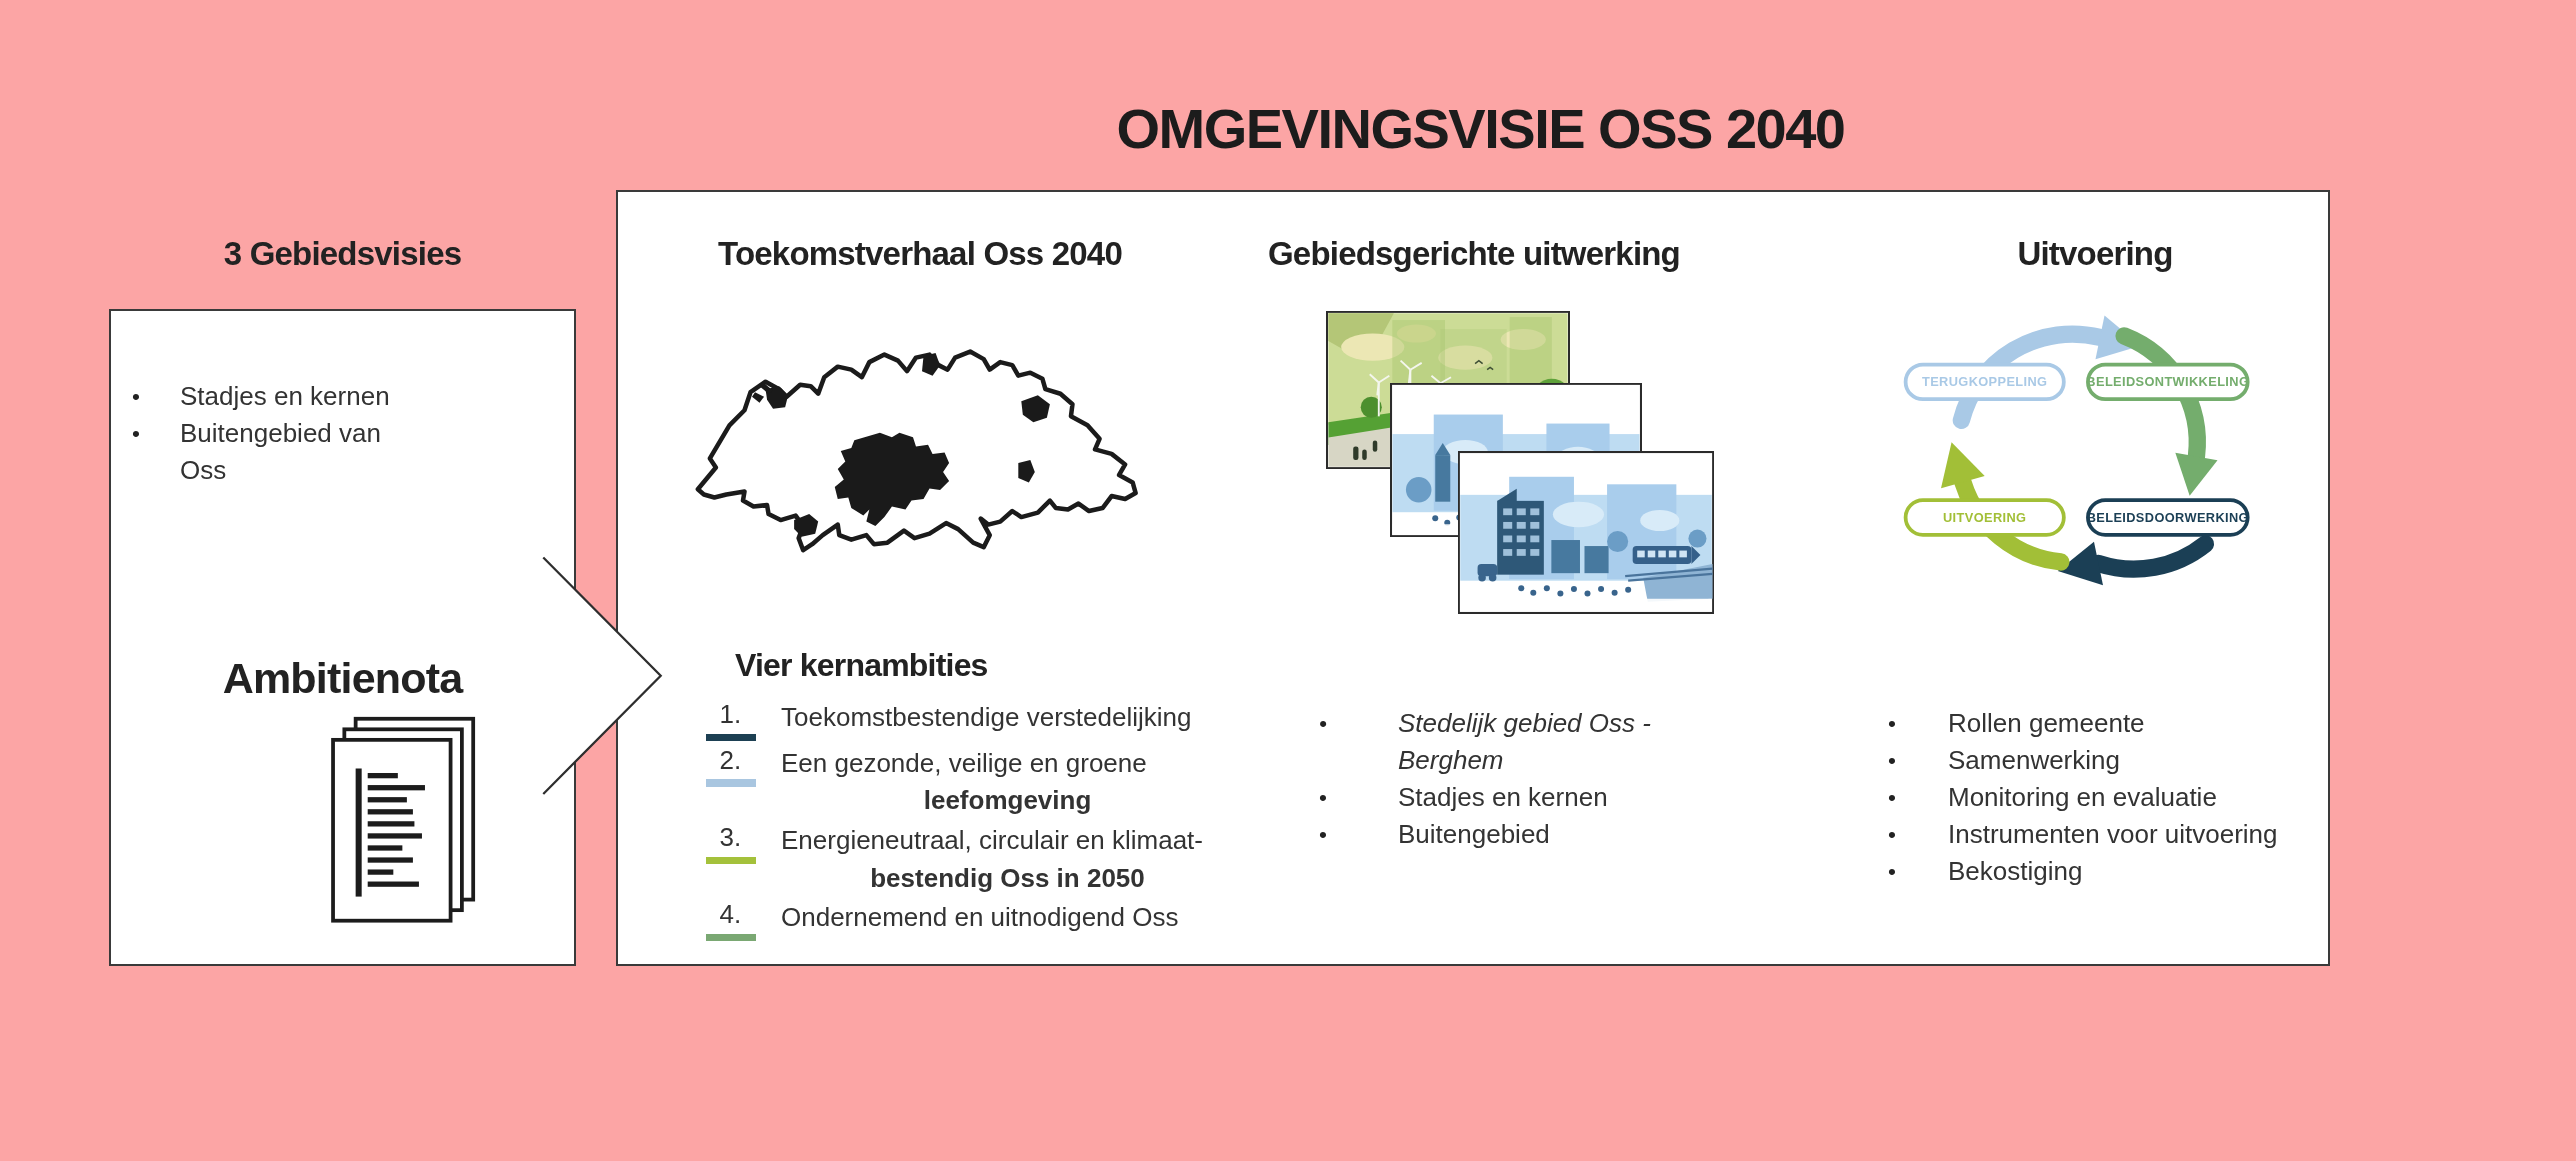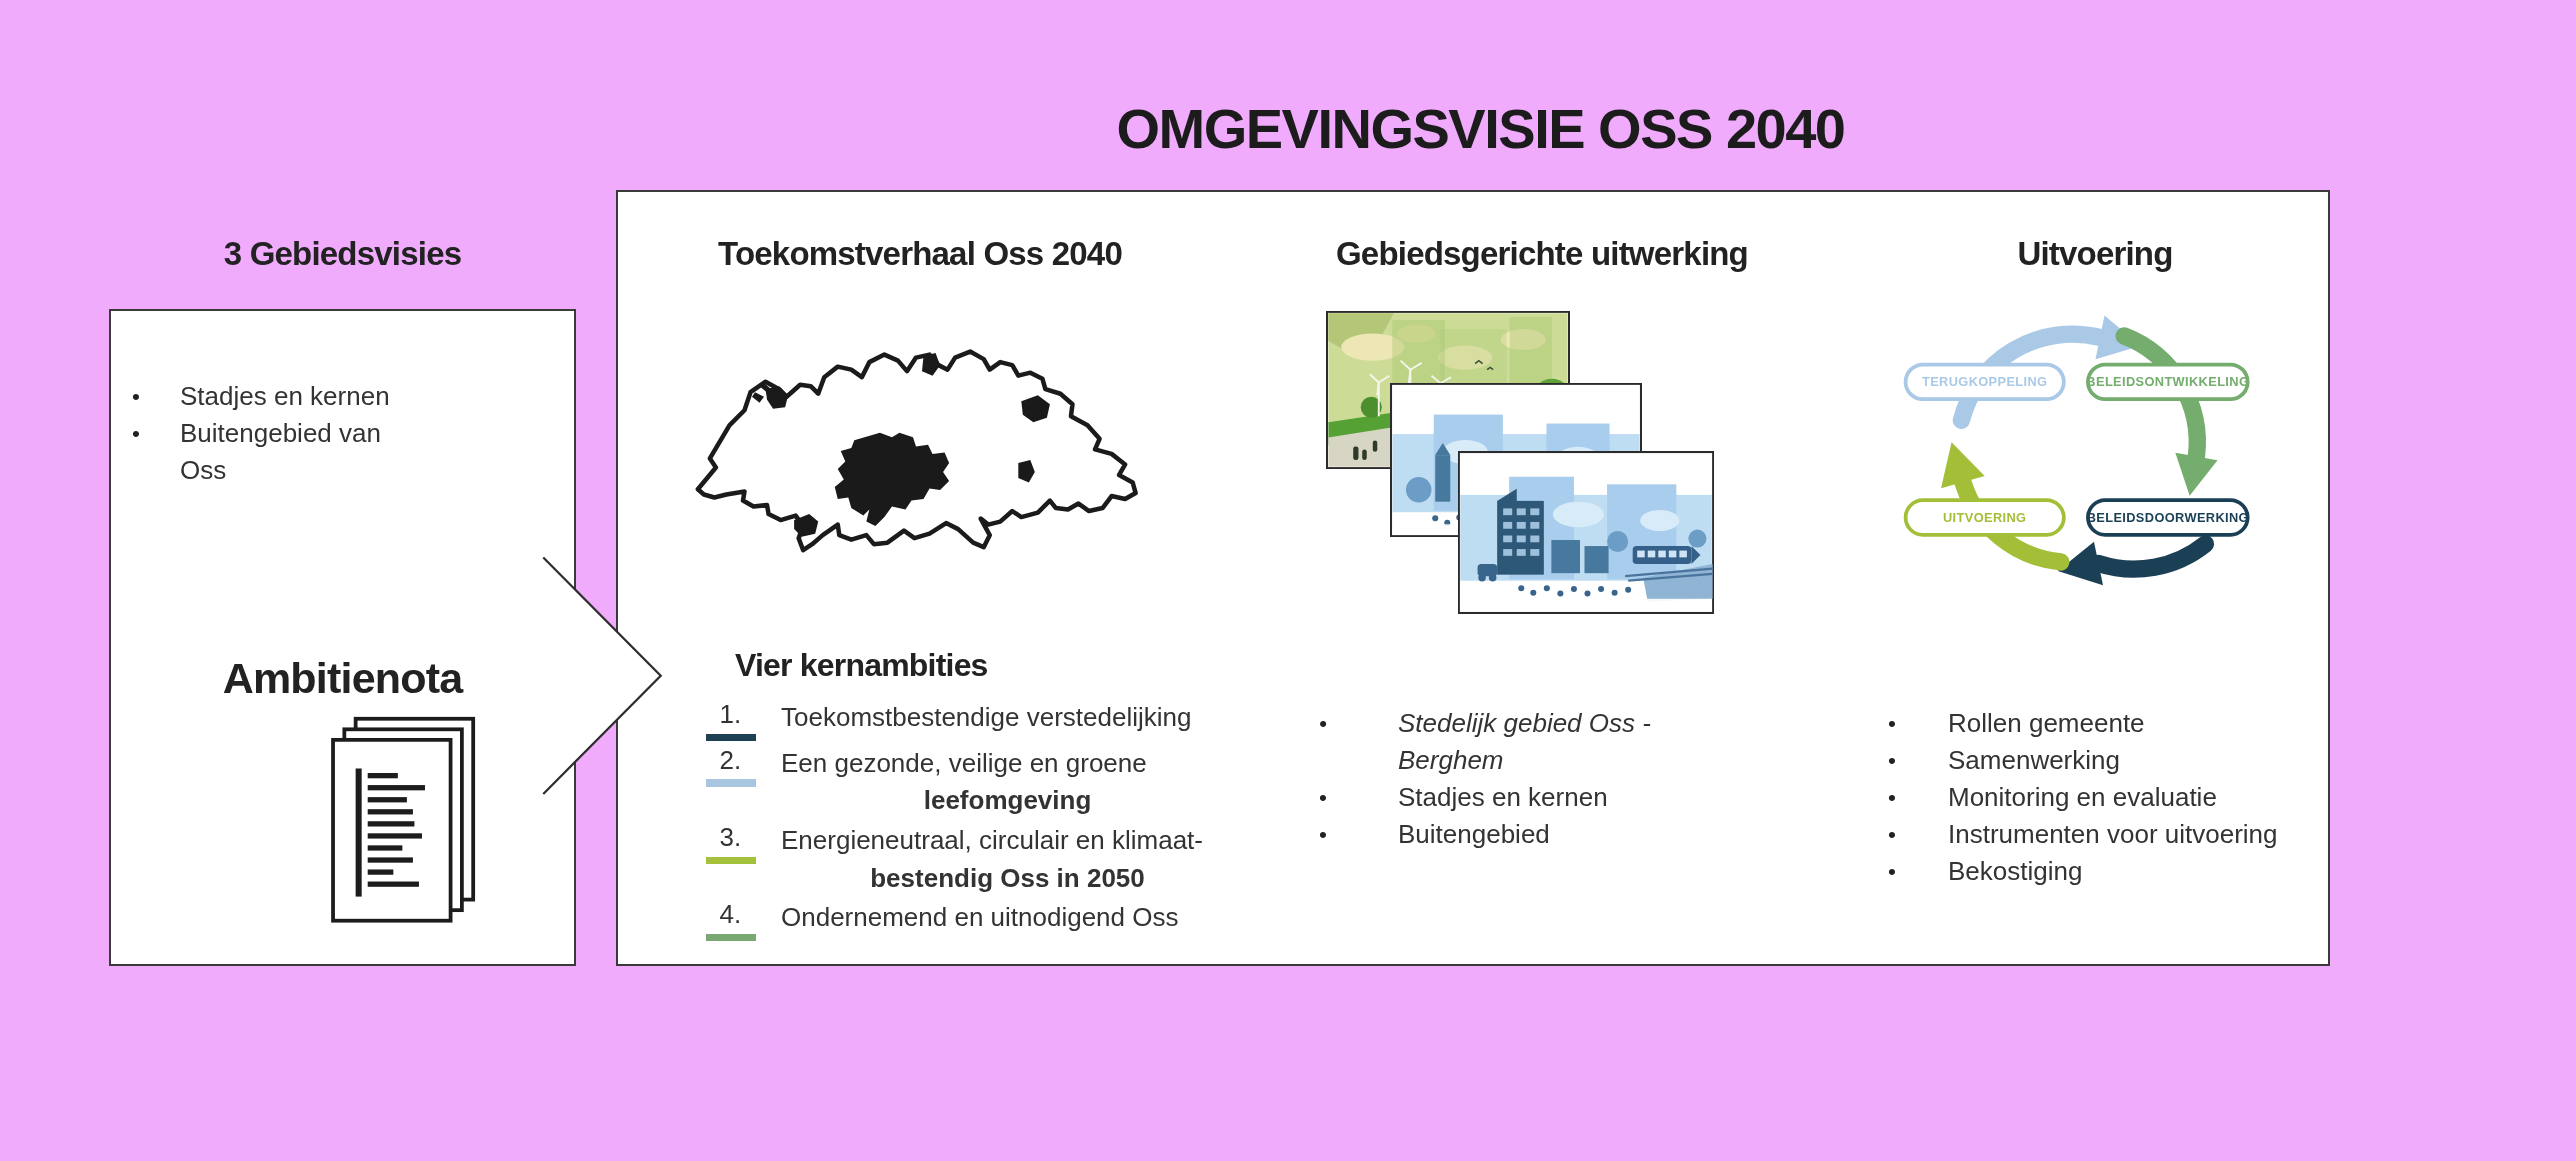--- a/index.html
+++ b/index.html
@@ -1,16 +1,16 @@
 <!DOCTYPE html>
 <html style="font-size:12px"><head>
 <meta charset="utf-8">
 <style>
   html,body{margin:0;padding:0;background:#ffffff;}
-  #stage{position:relative;width:2576px;height:1161px;background:#f0abfc;overflow:hidden;
+  #stage{position:relative;width:2576px;height:1161px;background:#fca5a5;overflow:hidden;
          font-family:"Liberation Sans", sans-serif;color:#2d2d2d;}
   .abs{position:absolute;}
   .title{font-size:56px;font-weight:700;letter-spacing:-1.5px;text-align:center;color:#1c1c1c;}
   .h2{font-size:33px;font-weight:700;text-align:center;color:#222;letter-spacing:-0.8px;}
   .h2-left{font-size:33px;font-weight:700;text-align:left;color:#222;letter-spacing:-0.8px;}
   .outline-box{border:2.3px solid #3a3a3a;background:#fff;}
   ul.blist{list-style:none;margin:0;padding:0;}
   ul.blist li{position:relative;font-size:26px;font-weight:300;line-height:37px;color:#333;}
   ul.blist li::before{content:"•";position:absolute;left:0;top:0;font-size:22.6px;color:#222;}
   .ol-amb{margin:0;padding:0;list-style:none;width:528px;}
@@ -118,21 +118,21 @@
       <div class="l2">bestendig Oss in 2050</div>
     </li>
     <li>
       <div class="l1">Ondernemend en uitnodigend Oss</div>
       <div class="num">4.</div>
       <div class="bar" style="background-color: rgb(122, 168, 115);"></div>
 
     </li>
   </ol>
 
-  <div class="abs h2" style="left:1278px;top:235px;width:528px;">Gebiedsgerichte uitwerking</div>
+  <div class="abs h2" style="left:1210px;top:235px;width:528px;">Gebiedsgerichte uitwerking</div>
 
   <svg class="abs" style="left:1326px;top:311px;z-index:1;" width="244" height="158" viewBox="0 0 324 210">
     <rect x="1" y="1" width="322" height="208" fill="#ffffff" stroke="#2b2b2b" stroke-width="3"></rect>
     <rect x="3" y="3" width="318" height="148" fill="#ccdc96"></rect>
     <path d="M 3 3 L 90 3 L 70 40 L 30 55 L 3 40 Z" fill="#b4c677"></path>
     <ellipse cx="62" cy="48" rx="42" ry="18" fill="#ece7b4"></ellipse>
     <ellipse cx="185" cy="62" rx="36" ry="16" fill="#ece7b4"></ellipse>
     <ellipse cx="262" cy="38" rx="30" ry="14" fill="#ece7b4"></ellipse>
     <ellipse cx="120" cy="30" rx="26" ry="12" fill="#e2e0a2"></ellipse>
     <rect x="88" y="12" width="70" height="140" fill="#9fbf63" opacity="0.35"></rect>

